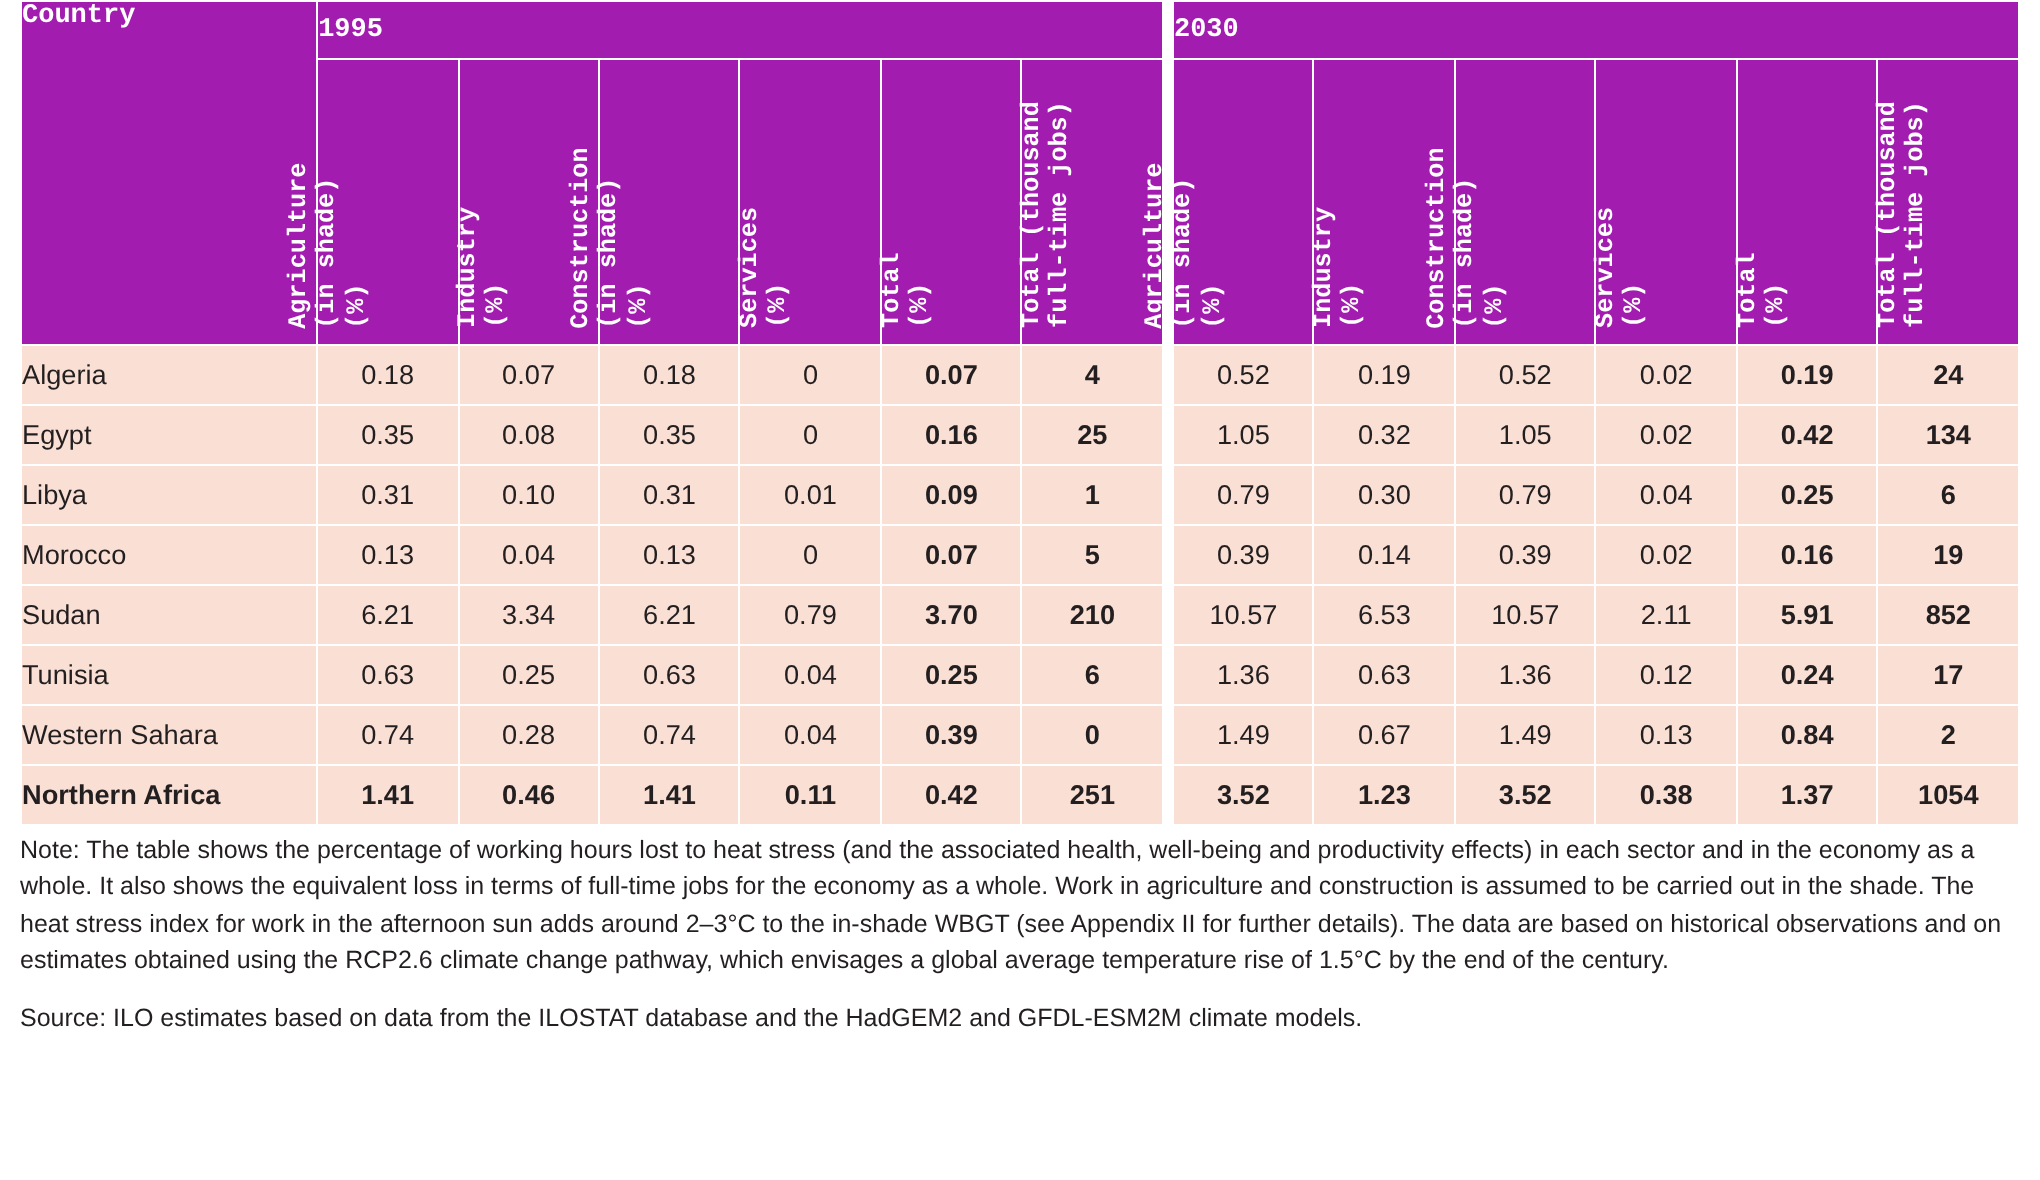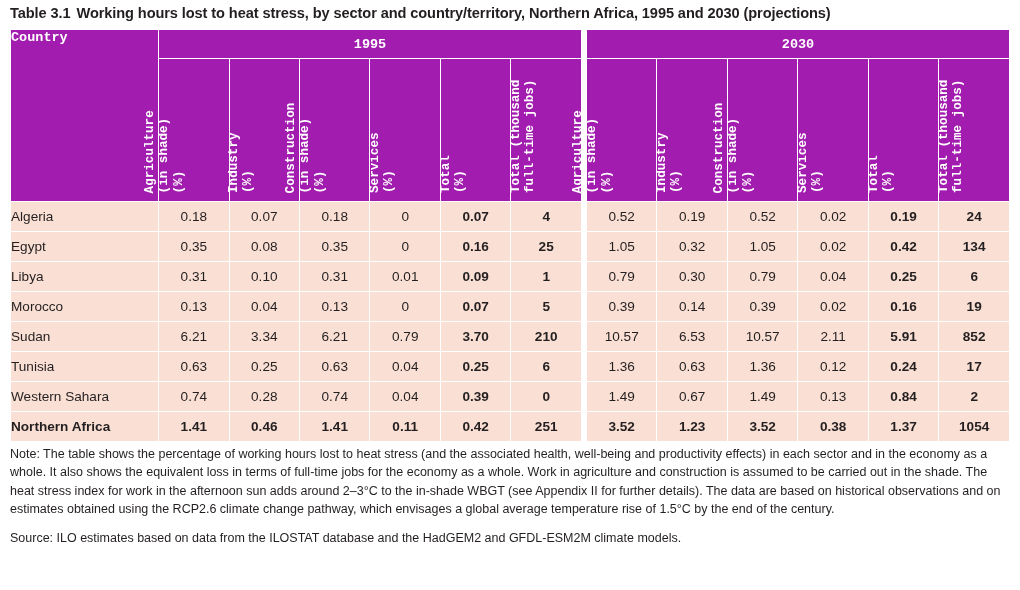--- a/index.html
+++ b/index.html
@@ -57,21 +57,21 @@
     font-size: 13px;
     font-family: Liberation Mono, monospace;
   }
   th.hd-country {
     text-align: left;
     vertical-align: top;
     padding: 8px 0 0 10px;
     font-size: 13.5px;
   }
   th.hd-year {
-    text-align: center;
+    text-align: left;
     vertical-align: middle;
     height: 28px;
     font-size: 13.5px;
   }
   th.hd-rot {
     height: 142px;
     vertical-align: bottom;
     position: relative;
   }
   th.hd-rot .rot-wrap {
@@ -128,23 +128,20 @@
     max-width: 1000px;
   }
   .notes p { margin: 0 0 10px 0; }
   .notes p:last-child { margin-bottom: 0; }
 </style>
 </head>
 <body>
 
 <div class="page">
 
-  <div class="table-title">
-    <span class="tnum">Table 3.1</span><span>Working hours lost to heat stress, by sector and country/territory, Northern Africa, 1995 and 2030 (projections)</span>
-  </div>
 
   <table class="heat-table">
     <colgroup>
       <col style="width:145px">
       <col span="6" style="width:68.5px">
       <col class="gap">
       <col span="6" style="width:68.5px">
     </colgroup>
     <thead>
       <tr>

